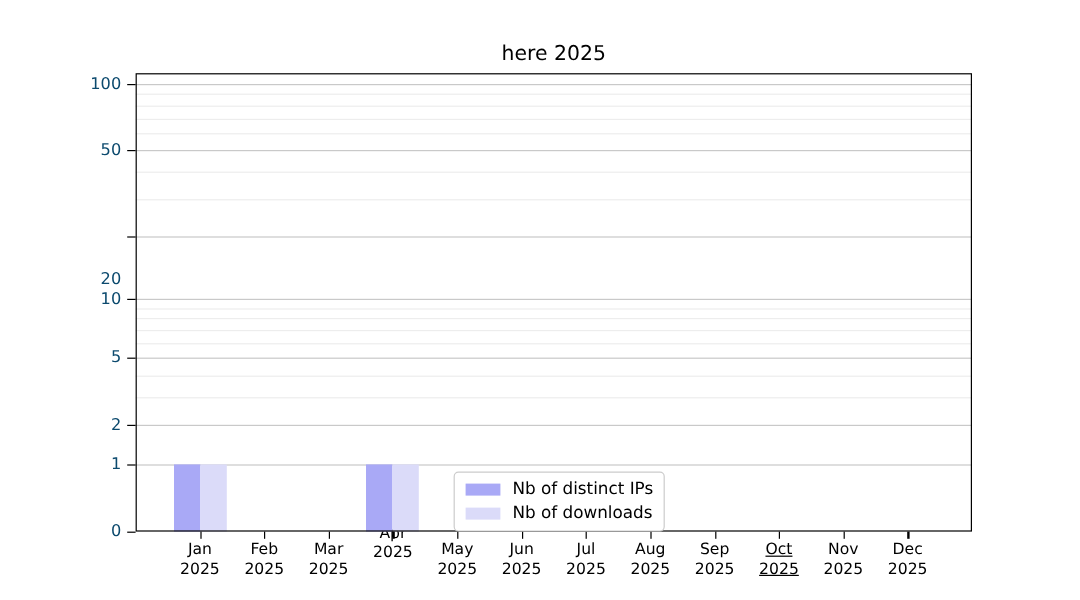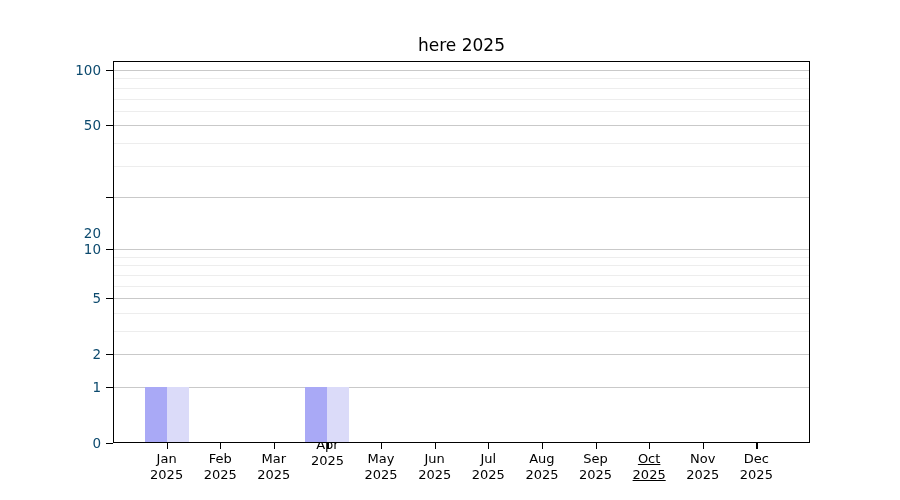--- a/index.html
+++ b/index.html
@@ -212,13 +212,23 @@
       <div class="x-tick-label" style="left: 670.769px; top: 451px;">
         <div>Nov</div>
         <div>2025</div>
       </div>
       <div class="x-tick-mark" style="left: 756.385px; top: 443px;"></div>
       <div class="x-tick-label" style="left: 724.385px; top: 451px;">
         <div>Dec</div>
         <div>2025</div>
       </div>
     </div>
+  <div id="legend">
+    <div class="legend-row">
+      <span class="legend-swatch" id="swatch-0" style="background: rgb(169, 169, 246);"></span>
+      <span class="legend-label">Nb of distinct IPs</span>
+    </div>
+    <div class="legend-row">
+      <span class="legend-swatch" id="swatch-1" style="background: rgb(219, 219, 249);"></span>
+      <span class="legend-label">Nb of downloads</span>
+    </div>
+  </div>
 </div>
 
 </body></html>

